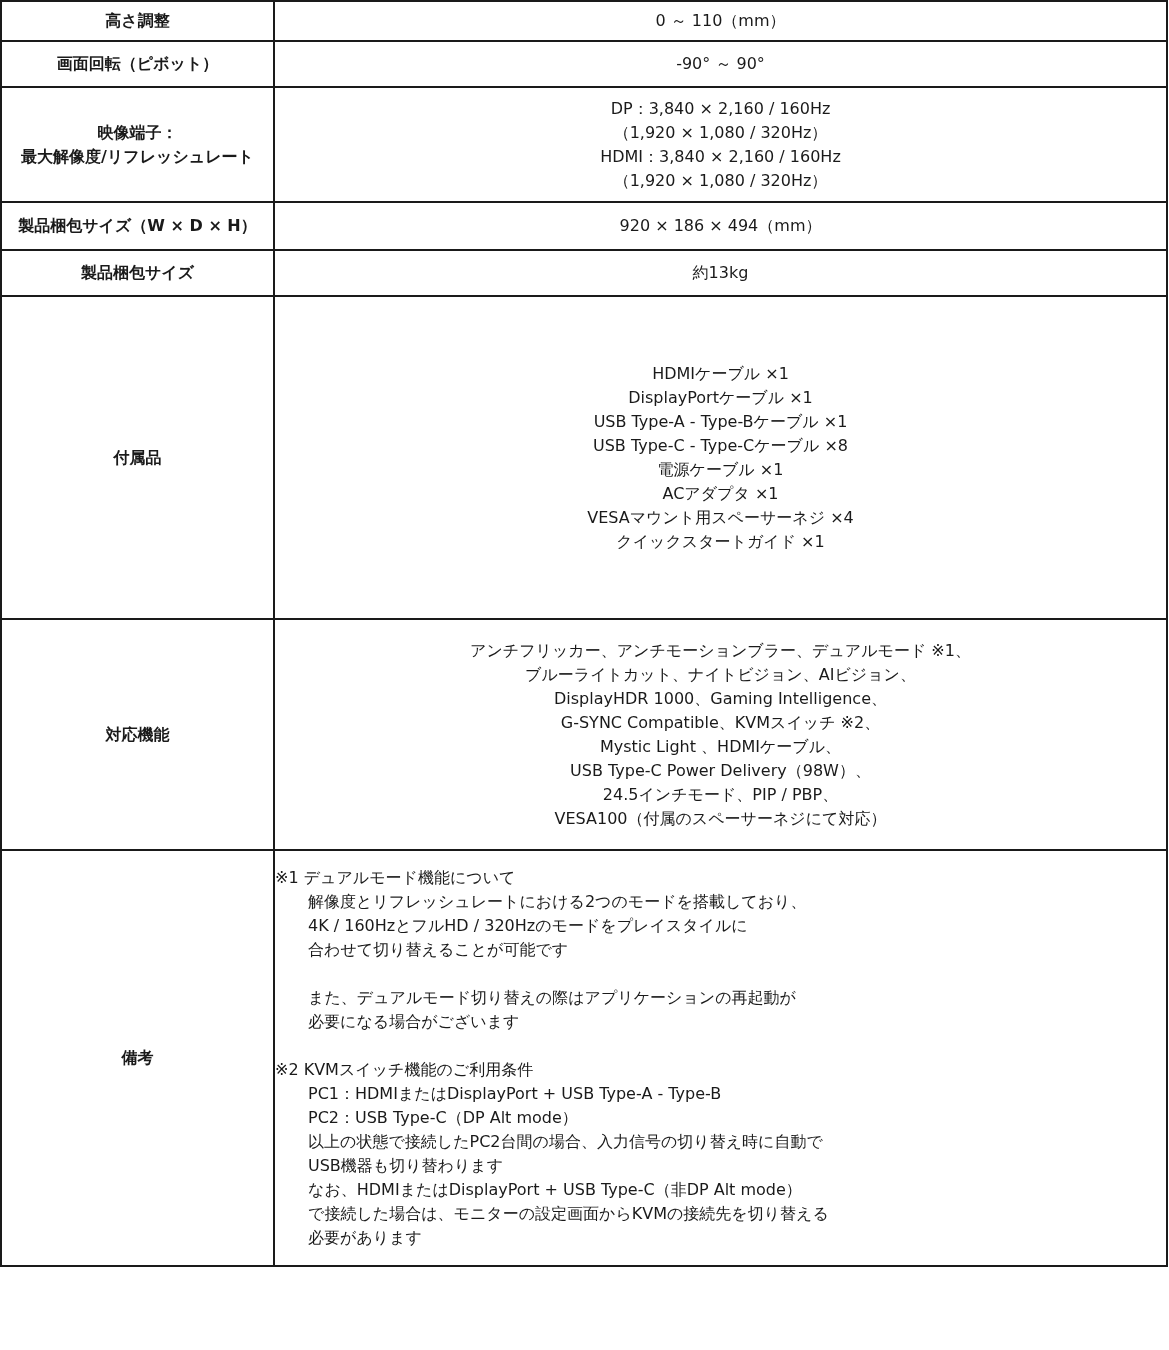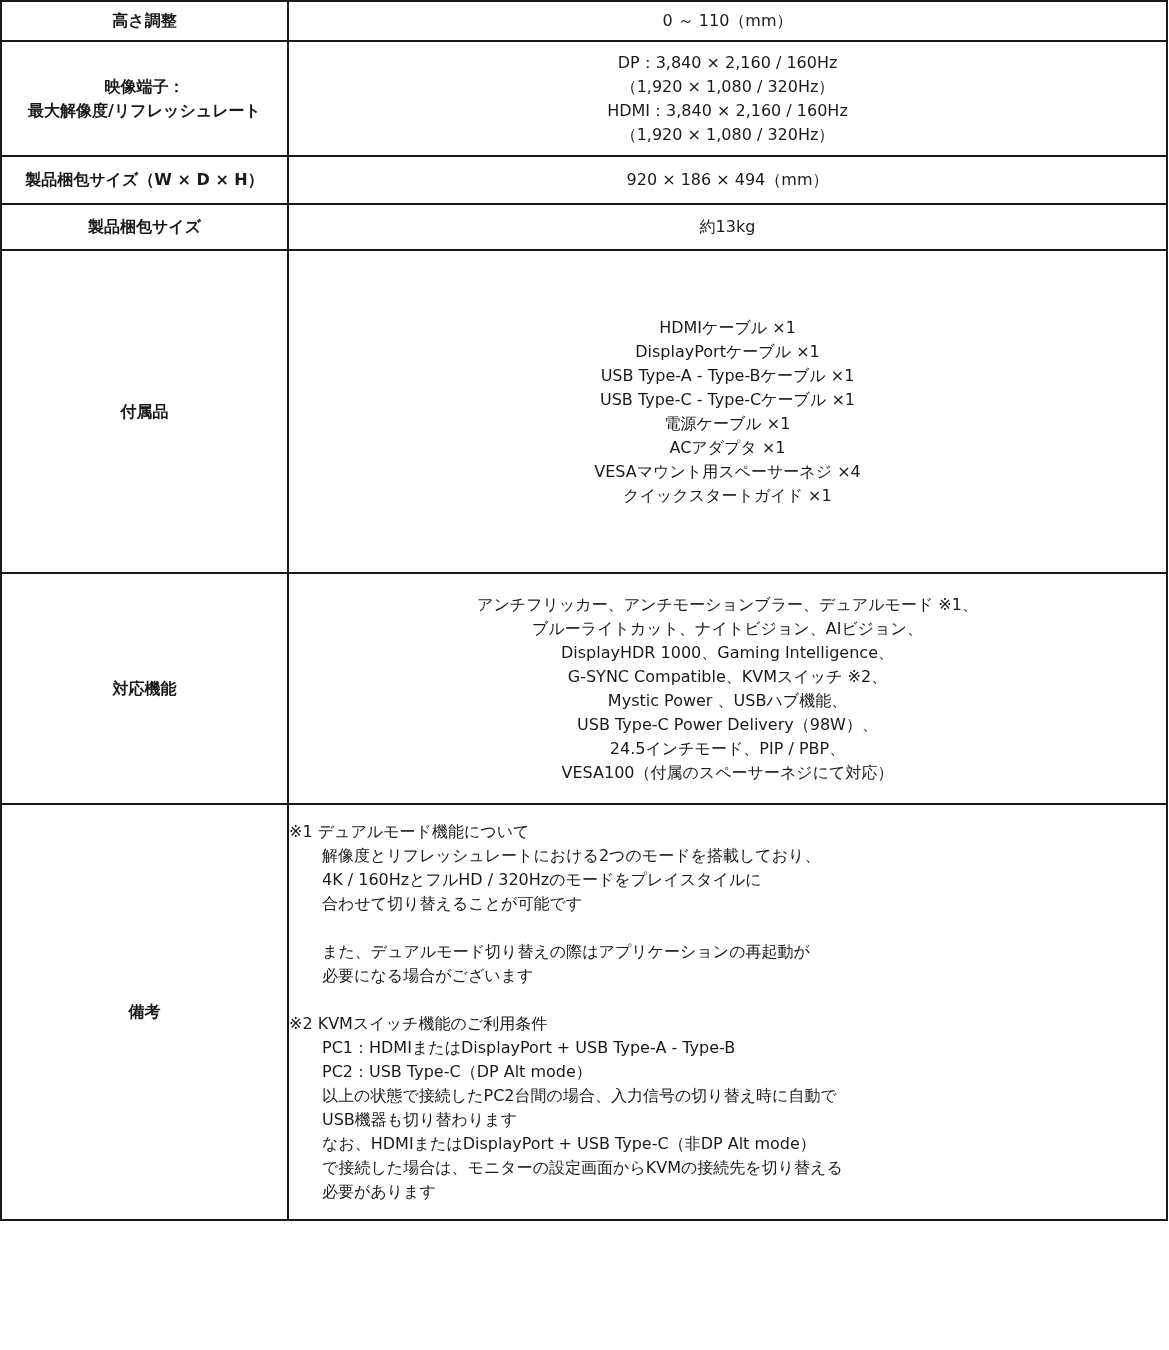--- a/index.html
+++ b/index.html
@@ -1,36 +1,44 @@
 <!DOCTYPE html>
 <html><head>
 <meta charset="utf-8">
 <style>
   html, body { margin: 0; padding: 0; background: #ffffff; }
   body { width: 1169px; height: 1350px; overflow: hidden; font-family: "DejaVu Sans", "Liberation Sans", sans-serif; color: #1a1a1a; }
   table.spec { border-collapse: collapse; width: 1168px; table-layout: fixed; margin: 0; }
-  table.spec td { border: 2px solid #1a1a1a; padding: 7px; vertical-align: middle; text-align: center; }
+  table.spec td { border: 2px solid #1a1a1a; padding: 0; vertical-align: middle; text-align: center; }
   td.label { width: 271px; text-align: center; font-weight: bold; font-size: 16px; line-height: 24px; }
   td.value { text-align: center; font-size: 16px; line-height: 24px; }
   td.value.notes { text-align: left; vertical-align: middle; padding: 6px 0 6px 0; }
   .line { display: block; white-space: nowrap; }
   .indent { padding-left: 33px; }
   .blank { height: 24px; }
 </style>
 </head>
 <body>
 
 <table class="spec">
   <tbody>
       <tr style="height:40px">
     <td class="label">
           <span class="line">高さ調整</span>
         </td>
     <td class="value">
           <span class="line">0 ～ 110（mm）</span>
+        </td>
+  </tr>
+  <tr style="height:46px">
+    <td class="label">
+          <span class="line">画面回転（ピボット）</span>
+        </td>
+    <td class="value">
+          <span class="line">-90° ～ 90°</span>
         </td>
   </tr>
   <tr style="height:115px">
     <td class="label">
       <span class="line">映像端子：</span>
       <span class="line">最大解像度/リフレッシュレート</span>
     </td>
     <td class="value">
       <span class="line">DP：3,840 × 2,160 / 160Hz</span>
       <span class="line">（1,920 × 1,080 / 320Hz）</span>
@@ -55,37 +63,37 @@
         </td>
   </tr>
   <tr style="height:323px">
     <td class="label">
           <span class="line">付属品</span>
         </td>
     <td class="value">
       <span class="line">HDMIケーブル ×1</span>
       <span class="line">DisplayPortケーブル ×1</span>
       <span class="line">USB Type-A - Type-Bケーブル ×1</span>
-      <span class="line">USB Type-C - Type-Cケーブル ×1</span>
+      <span class="line">USB Type-C - Type-Cケーブル ×8</span>
       <span class="line">電源ケーブル ×1</span>
       <span class="line">ACアダプタ ×1</span>
       <span class="line">VESAマウント用スペーサーネジ ×4</span>
       <span class="line">クイックスタートガイド ×1</span>
     </td>
   </tr>
   <tr style="height:231px">
     <td class="label">
           <span class="line">対応機能</span>
         </td>
     <td class="value">
       <span class="line">アンチフリッカー、アンチモーションブラー、デュアルモード ※1、</span>
       <span class="line">ブルーライトカット、ナイトビジョン、AIビジョン、</span>
       <span class="line">DisplayHDR 1000、Gaming Intelligence、</span>
       <span class="line">G-SYNC Compatible、KVMスイッチ ※2、</span>
-      <span class="line">Mystic Power 、USBハブ機能、</span>
+      <span class="line">Mystic Light 、HDMIケーブル、</span>
       <span class="line">USB Type-C Power Delivery（98W）、</span>
       <span class="line">24.5インチモード、PIP / PBP、</span>
       <span class="line">VESA100（付属のスペーサーネジにて対応）</span>
     </td>
   </tr>
   <tr style="height:416px">
     <td class="label">
           <span class="line">備考</span>
         </td>
     <td class="value notes">

